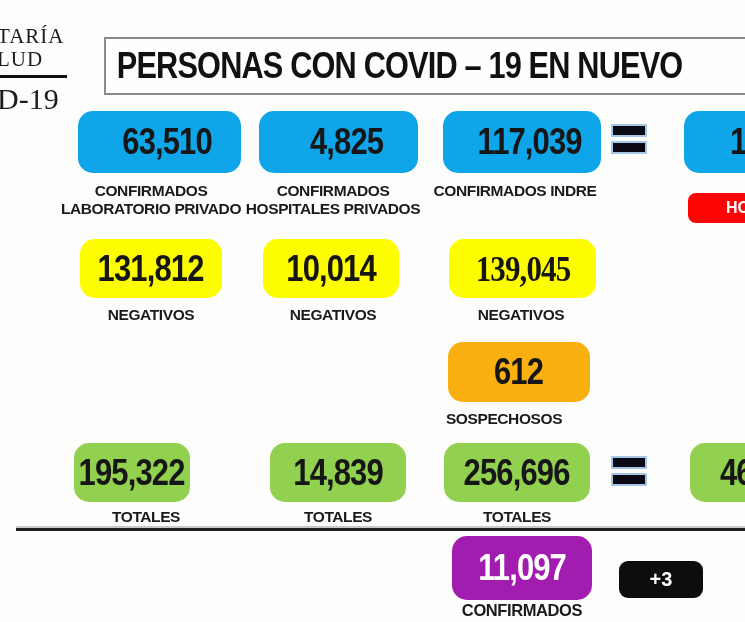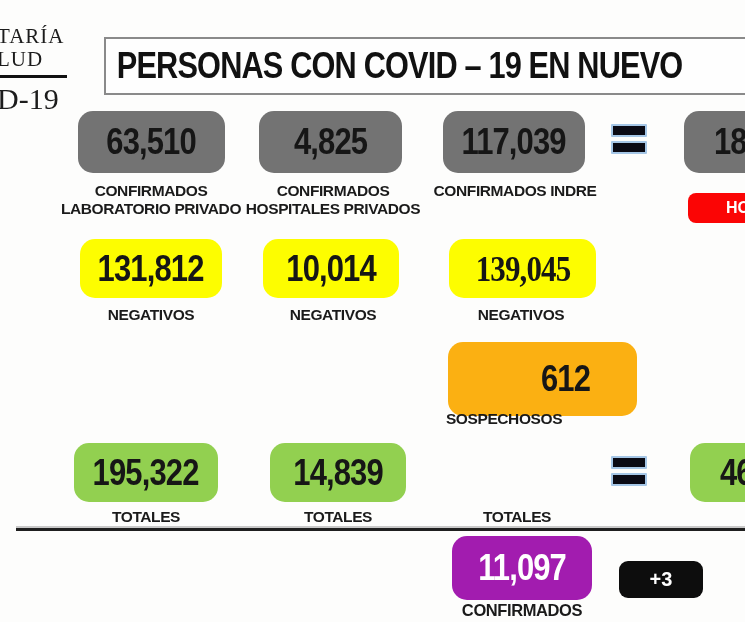--- a/index.html
+++ b/index.html
@@ -13,21 +13,21 @@
   .logo .rule{width:70px;height:3px;background:#111;margin-top:5px;}
   .logo .l3{font-size:30px;margin-top:6px;}
 
   
   .title-box{position:absolute;left:104px;top:37px;width:680px;height:54px;background:#fefefe;border:2px solid #8a8a8a;display:flex;align-items:center;}
   .title-box .t{font-size:37px;font-weight:bold;color:#111;white-space:nowrap;letter-spacing:-1px;transform:scaleX(.83);transform-origin:left center;padding-left:13px;}
 
   
   .card{position:absolute;border-radius:15px;display:flex;align-items:center;justify-content:center;}
   .card .num{display:inline-block;font-size:36px;font-weight:bold;color:#161616;letter-spacing:-1px;white-space:nowrap;transform:scaleX(.86);}
-  .red{background:#737373;}
+  .red{background:#0ea5e9;padding-left:16px;}
   .yellow{background:#fdfd00;}
   .orange{background:#fbb012;}
   .green{background:#92d050;}
   .black{background:#a21caf;}
   .black .num{color:#ffffff;}
 
   .lbl{position:absolute;text-align:center;font-weight:bold;color:#1a1a1a;font-size:15.5px;line-height:18px;letter-spacing:-0.4px;white-space:nowrap;transform:translateX(-50%);}
 
   
   .equals{position:absolute;width:36px;}
@@ -104,41 +104,44 @@
     <div>NEGATIVOS</div>
   </div>
 
   <div class="card yellow" style="left:449px;top:239px;width:147px;height:59px;font-family:Liberation Serif, serif;">
     <span class="num">139,045</span>
   </div>
   <div class="lbl" style="left:521px;top:306px;">
     <div>NEGATIVOS</div>
   </div>
 
-  <div class="card orange" style="left:448px;top:342px;width:142px;height:74px;padding-left:47px;">
+  <div class="card orange" style="left:448px;top:342px;width:142px;height:60px;">
     <span class="num">612</span>
   </div>
   <div class="lbl" style="left:504px;top:410px;">
     <div>SOSPECHOSOS</div>
   </div>
 
-  <div class="card green" style="left:74px;top:443px;width:144px;height:59px;">
+  <div class="card green" style="left:74px;top:443px;width:116px;height:59px;">
     <span class="num">195,322</span>
   </div>
   <div class="lbl" style="left:146px;top:508px;">
     <div>TOTALES</div>
   </div>
 
   <div class="card green" style="left:270px;top:443px;width:136px;height:59px;">
     <span class="num">14,839</span>
   </div>
   <div class="lbl" style="left:338px;top:508px;">
     <div>TOTALES</div>
   </div>
 
+  <div class="card green" style="left:444px;top:443px;width:146px;height:59px;">
+    <span class="num">256,696</span>
+  </div>
   <div class="lbl" style="left:517px;top:508px;">
     <div>TOTALES</div>
   </div>
 
   <div class="equals" style="left:611px;top:456px;">
     <div class="bar"></div>
     <div class="bar"></div>
   </div>
 
   <div class="card green" style="left:690px;top:443px;width:110px;height:59px;">

